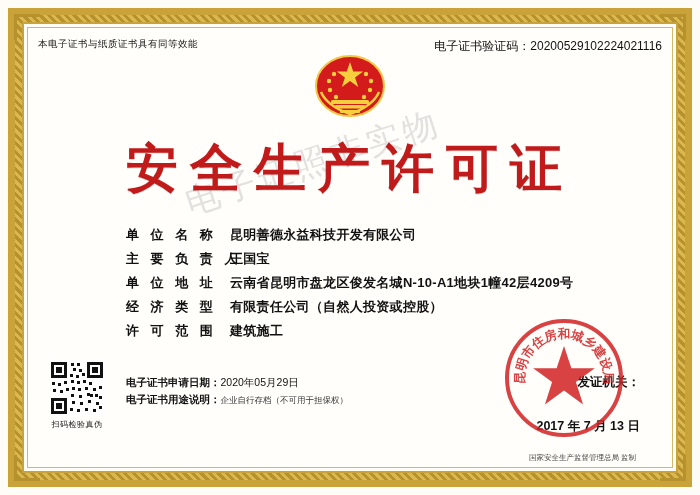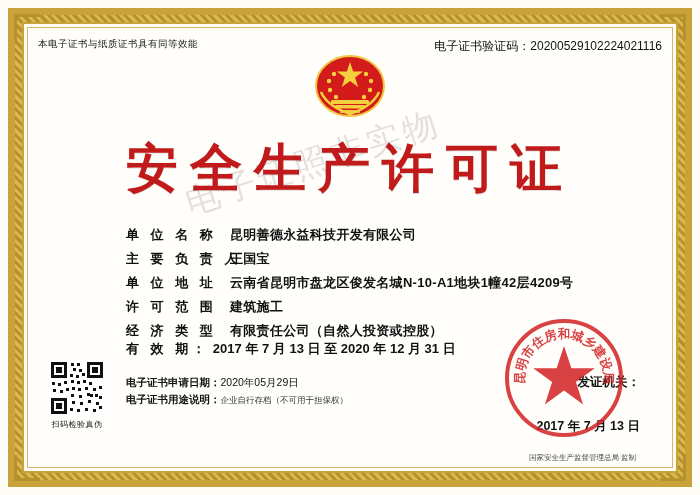--- a/index.html
+++ b/index.html
@@ -223,35 +223,29 @@
       </div>
       <div class="row">
         <span class="lbl">主 要 负 责 人</span>
         <span class="val">王国宝</span>
       </div>
       <div class="row">
         <span class="lbl">单 位 地 址</span>
         <span class="val">云南省昆明市盘龙区俊发名城N-10-A1地块1幢42层4209号</span>
       </div>
       <div class="row">
+        <span class="lbl">经 济 类 型</span>
+        <span class="val">有限责任公司（自然人投资或控股）</span>
+      </div>
+      <div class="row">
         <span class="lbl">许 可 范 围</span>
         <span class="val">建筑施工</span>
       </div>
-      <div class="row">
-        <span class="lbl">经 济 类 型</span>
-        <span class="val">有限责任公司（自然人投资或控股）</span>
-      </div>
-    </div>
-
-    <div class="validity">
-      <span class="lbl">有 效 期：</span>
-      <span>2017 年 7 月 13 日</span>
-      <span>至</span>
-      <span>2020 年 12 月 31 日</span>
-    </div>
+    </div>
+
 
     <div class="bottom-left">
       <div>
         <b>电子证书申请日期：</b><span>2020年05月29日</span>
       </div>
       <div>
         <b>电子证书用途说明：</b><span class="note">企业自行存档（不可用于担保权）</span>
       </div>
     </div>
 

